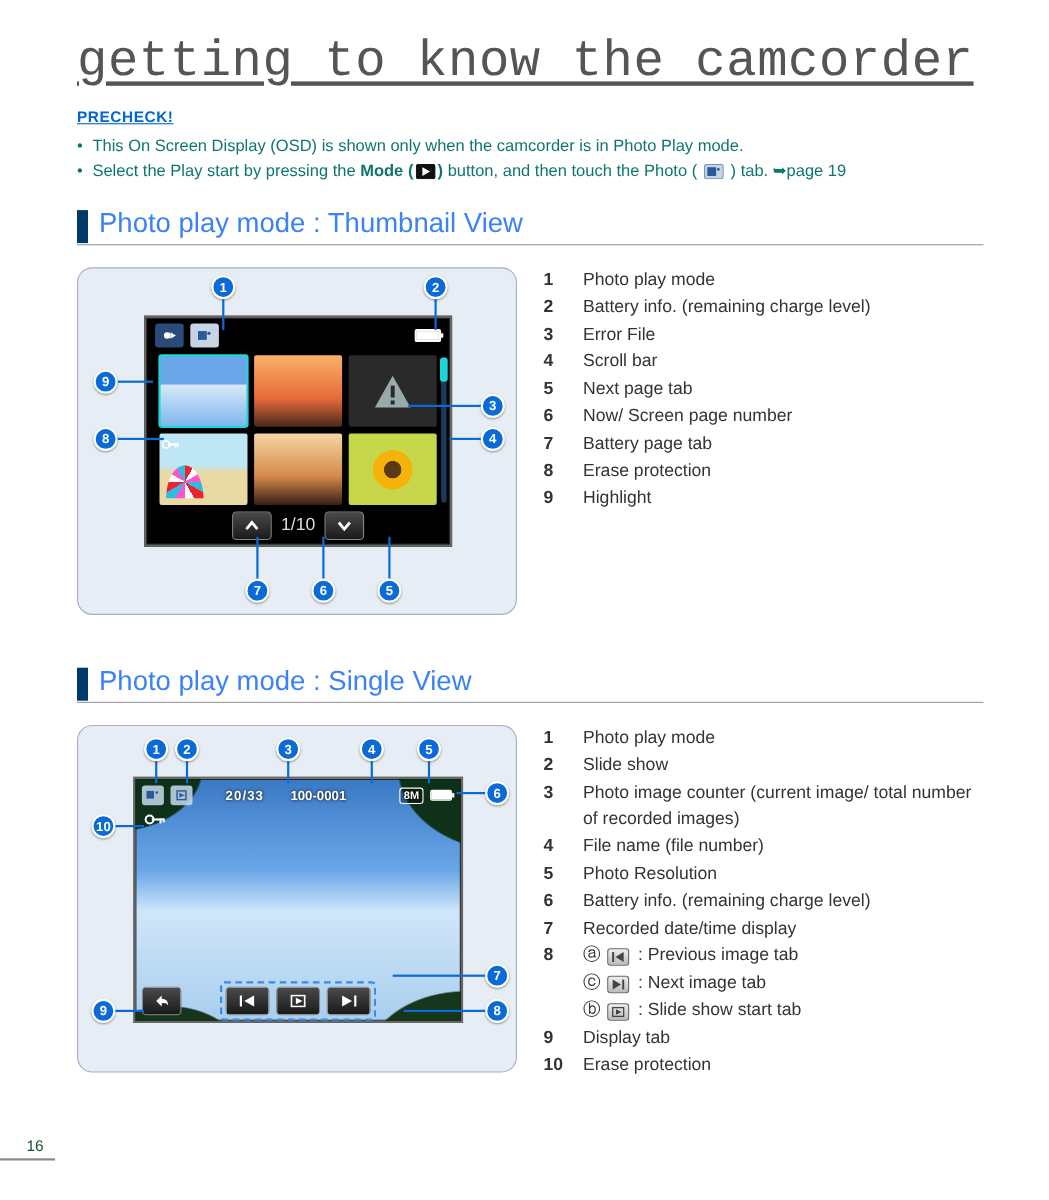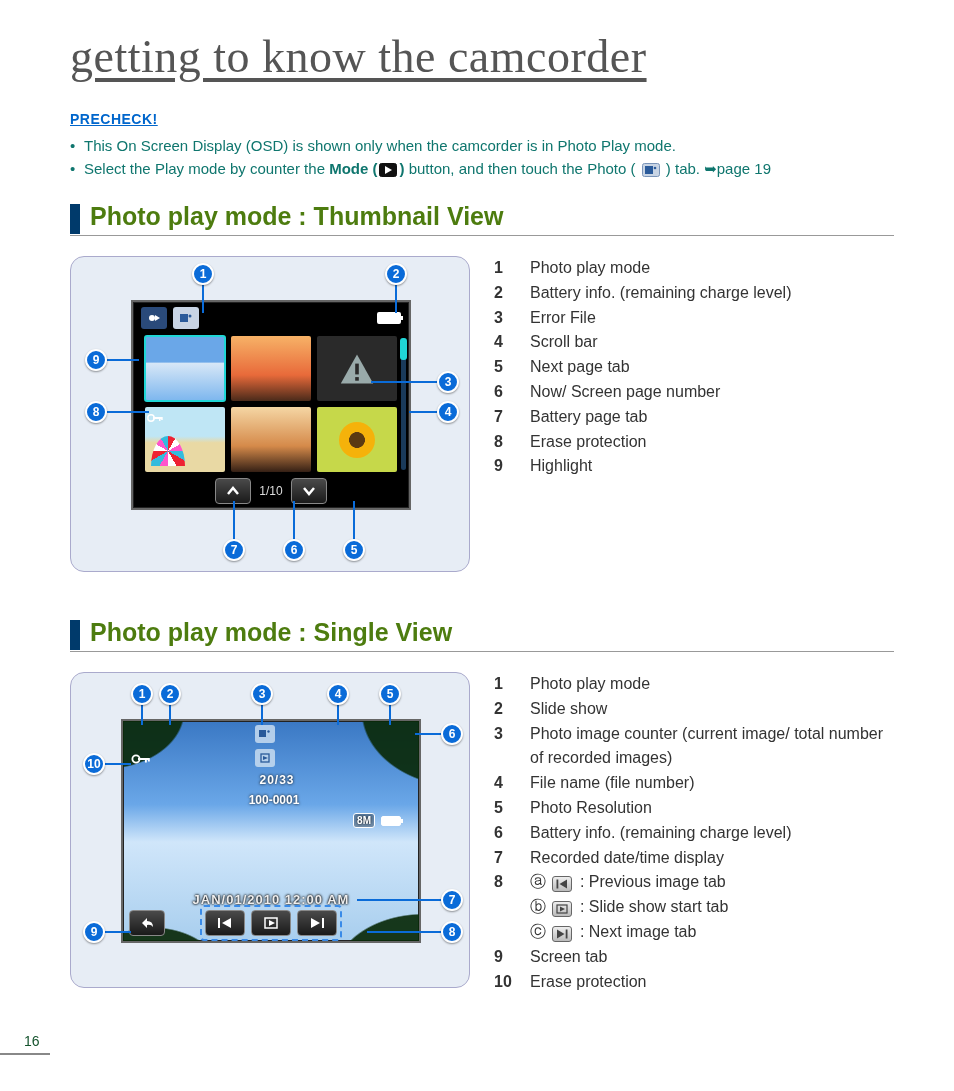--- a/index.html
+++ b/index.html
@@ -14,22 +14,22 @@
   .page {
     padding: 30px 60px 20px 70px;
   }
   .title {
     font-size: 46px;
     font-weight: 300;
     color: #555;
     text-decoration: underline;
     text-underline-offset: 6px;
     letter-spacing: 0.5px;
-    margin-bottom: 28px;
-    font-family: Liberation Serif, serif;
+    margin-bottom: 16px;
+    font-family: Liberation Mono, monospace;
     font-stretch: condensed;
   }
   .precheck-label {
     color: #0066cc;
     font-weight: bold;
     font-size: 14px;
     text-decoration: underline;
     margin-bottom: 8px;
     letter-spacing: 0.5px;
   }
@@ -63,22 +63,22 @@
     margin-bottom: 20px;
   }
   .section-heading .bar {
     width: 10px;
     height: 30px;
     background: #003a6b;
     margin-right: 10px;
   }
   .section-heading h2 {
     font-size: 25px;
-    font-weight: 700;
-    color: #4d7c0f;
+    font-weight: 400;
+    color: #3b82f6;
     padding-bottom: 4px;
   }
 
   .columns {
     display: flex;
     gap: 24px;
     margin-bottom: 46px;
   }
   
   .device-panel {
@@ -177,21 +177,21 @@
   .thumb.flower { background:#c6d84a; display:flex; align-items:center; justify-content:center; }
   .sunflower { width:36px;height:36px;border-radius:50%; background: radial-gradient(#5a3a12 30%, #f5b20a 32%); }
   .scrollbar {
     position:absolute; right:3px; top:36px; width:5px; height:132px;
     background:#1a3a5a; border-radius:3px;
   }
   .scrollbar .head { width:7px; height:22px; background:#1fd6d6; border-radius:3px; position:absolute; left:-1px; top:0; }
   .thumb .key { position:absolute; left:2px; top:2px; color:#eee; }
   .thumb-nav {
     height:34px; display:flex; align-items:center; justify-content:center; gap:8px;
-    color:#fff; font-size:12px;
+    color:#fff; font-size:16px;
   }
   .nav-btn {
     width:36px;height:26px;border:1px solid #888;border-radius:4px;
     background:linear-gradient(#4a4a4a,#1a1a1a);
     display:flex;align-items:center;justify-content:center;color:#fff;
   }
 
   
   .single-screen { left: 50px; top: 46px; width: 300px; height: 224px;
     background: linear-gradient(#3a78c4 0%, #6aa7e8 38%, #d0e6fa 55%, #a8ceee 100%);
@@ -200,23 +200,23 @@
   .foliage {
     position:absolute; inset:0;
     background:
       radial-gradient(140px 100px at -20px -10px, #0a2a0a 0 80px, transparent 82px),
       radial-gradient(160px 120px at 340px -10px, #0a2a0a 0 100px, transparent 102px),
       radial-gradient(120px 90px at 30px 260px, #0a2a0a 0 70px, transparent 72px),
       radial-gradient(150px 110px at 300px 260px, #0a2a0a 0 90px, transparent 92px);
     opacity:0.92;
   }
   .osd-top {
-    position:absolute; top:4px; left:6px; right:18px; height:22px;
+    position:absolute; top:4px; left:6px; right:8px; height:22px;
     display:flex; align-items:center; gap:6px; color:#fff;
-    font-size:12px; font-weight:bold; text-shadow:0 0 3px #000;flex-direction:column;
+    font-size:12px; font-weight:bold; text-shadow:0 0 3px #000;
   }
   .osd-top .sp { flex:0 0 auto; }
   .osd-ic {
     width:20px;height:18px;border-radius:3px;background:rgba(200,220,240,0.85);
     color:#2a4a7a;display:flex;align-items:center;justify-content:center;font-size:10px;
   }
   .osd-center { margin-left:24px; letter-spacing:1px; }
   .osd-right { margin-left:auto; display:flex; gap:6px; align-items:center;}
   .reso {
     padding:1px 3px;border:1px solid #fff;border-radius:3px;font-size:10px;
@@ -286,21 +286,21 @@
 <div class="page">
 
   <h1 class="title">getting to know the camcorder</h1>
 
   <div class="precheck-label">PRECHECK!</div>
   <ul class="precheck-list">
     <li>
       <span>This On Screen Display (OSD) is shown only when the camcorder is in Photo Play mode.</span>
     </li>
     <li>
-      <span>Select the Play mode by counter the </span><b><span>Mode (</span><span class="inline-icon">
+      <span>Select the Play start by pressing the </span><b><span>Mode (</span><span class="inline-icon">
             <svg width="18" height="14" viewBox="0 0 18 14">
               <rect x="0.5" y="0.5" width="17" height="13" rx="2" fill="#111" stroke="#111"></rect>
               <polygon points="6,3 13,7 6,11" fill="#fff"></polygon>
             </svg>
           </span><span>)</span></b><span> button, and then touch the Photo ( </span><span class="inline-icon">
           <svg width="18" height="14" viewBox="0 0 18 14">
             <rect x="0.5" y="0.5" width="17" height="13" rx="2" fill="#c8d4e4" stroke="#7a94b8"></rect>
             <rect x="3" y="3" width="8" height="8" fill="#2a5a9a"></rect>
             <circle cx="13" cy="5" r="1.3" fill="#2a5a9a"></circle>
           </svg>
@@ -493,21 +493,20 @@
                 <div class="f"></div>
               </div>
           </div>
         </div>
         <div class="keylock"><svg width="20" height="12" viewBox="0 0 20 12">
               <circle cx="5" cy="6" r="3.6" fill="none" stroke="#fff" stroke-width="1.8"></circle>
               <rect x="7" y="5" width="11" height="2" fill="#fff"></rect>
               <rect x="14" y="5" width="1.8" height="4.5" fill="#fff"></rect>
               <rect x="17" y="5" width="1.8" height="3.5" fill="#fff"></rect>
             </svg></div>
-        <div class="osd-date">JAN/01/2010 12:00 AM</div>
         <div class="ctrl-row">
           <div class="ret-btn">
               <svg width="18" height="14" viewBox="0 0 18 14">
                 <path d="M4 7 L9 2 L9 5 Q15 5 15 11 Q13 8 9 9 L9 12 Z" fill="#fff"></path>
               </svg>
             </div>
           <div class="ctrl-group">
             <div class="nav-btn">
                 <svg width="16" height="12" viewBox="0 0 16 12">
                   <rect x="1" y="1" width="2" height="10" fill="#fff"></rect>
@@ -565,39 +564,39 @@
           <span class="num">8</span>
           <span class="txt"><span>ⓐ</span> <span class="sub-icon">
               <svg width="12" height="10" viewBox="0 0 12 10">
                 <rect x="0.5" y="0.5" width="1.8" height="9" fill="#444"></rect>
                 <polygon points="11,0.5 3.5,5 11,9.5" fill="#444"></polygon>
               </svg>
             </span><span> : Previous image tab</span></span>
         </div>
         <div class="legend-row">
           <span class="num"></span>
+          <span class="txt"><span>ⓒ</span> <span class="sub-icon">
+              <svg width="12" height="10" viewBox="0 0 12 10">
+                <rect x="9.7" y="0.5" width="1.8" height="9" fill="#444"></rect>
+                <polygon points="1,0.5 8.5,5 1,9.5" fill="#444"></polygon>
+              </svg>
+            </span><span> : Next image tab</span></span>
+        </div>
+        <div class="legend-row">
+          <span class="num"></span>
           <span class="txt"><span>ⓑ</span> <span class="sub-icon">
               <svg width="12" height="10" viewBox="0 0 12 10">
                 <rect x="1" y="1" width="10" height="8" fill="none" stroke="#444" stroke-width="1.2"></rect>
                 <polygon points="4,2.5 9,5 4,7.5" fill="#444"></polygon>
               </svg>
             </span><span> : Slide show start tab</span></span>
         </div>
         <div class="legend-row">
-          <span class="num"></span>
-          <span class="txt"><span>ⓒ</span> <span class="sub-icon">
-              <svg width="12" height="10" viewBox="0 0 12 10">
-                <rect x="9.7" y="0.5" width="1.8" height="9" fill="#444"></rect>
-                <polygon points="1,0.5 8.5,5 1,9.5" fill="#444"></polygon>
-              </svg>
-            </span><span> : Next image tab</span></span>
-        </div>
-        <div class="legend-row">
           <span class="num">9</span>
-          <span class="txt">Screen tab</span>
+          <span class="txt">Display tab</span>
         </div>
         <div class="legend-row">
           <span class="num">10</span>
           <span class="txt">Erase protection</span>
         </div>
       </div>
   </div>
 
 </div>
 

